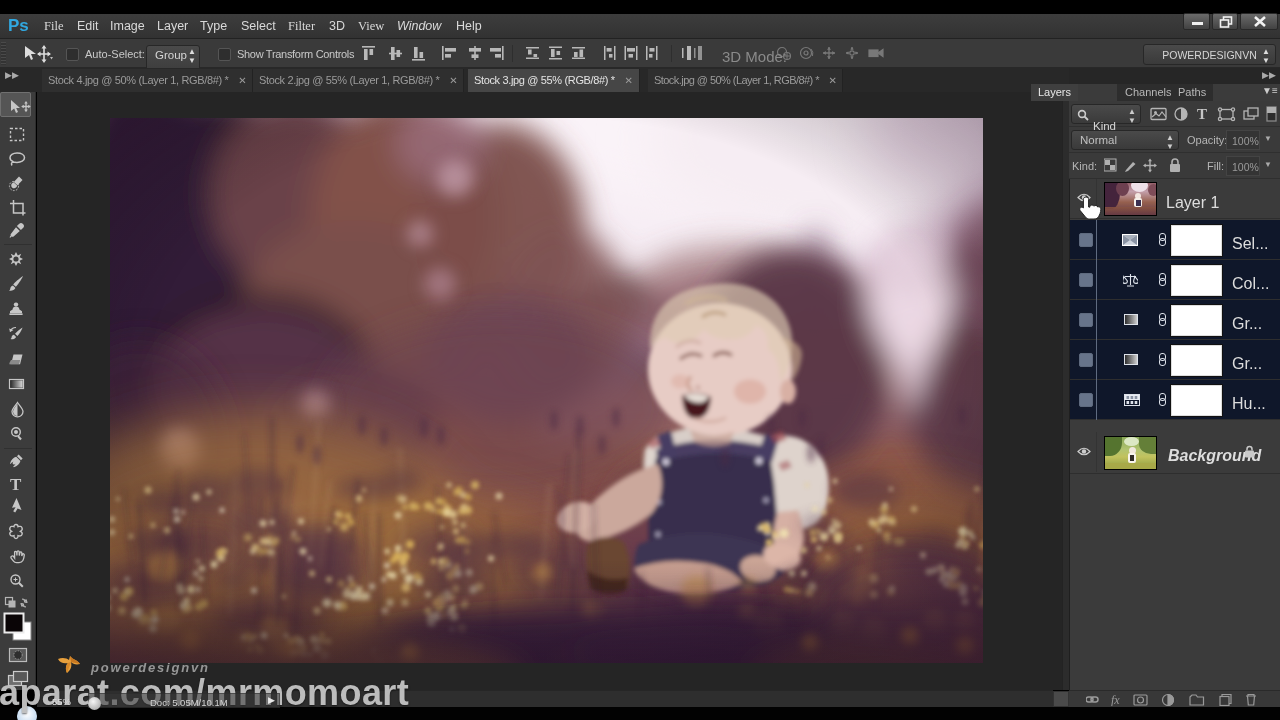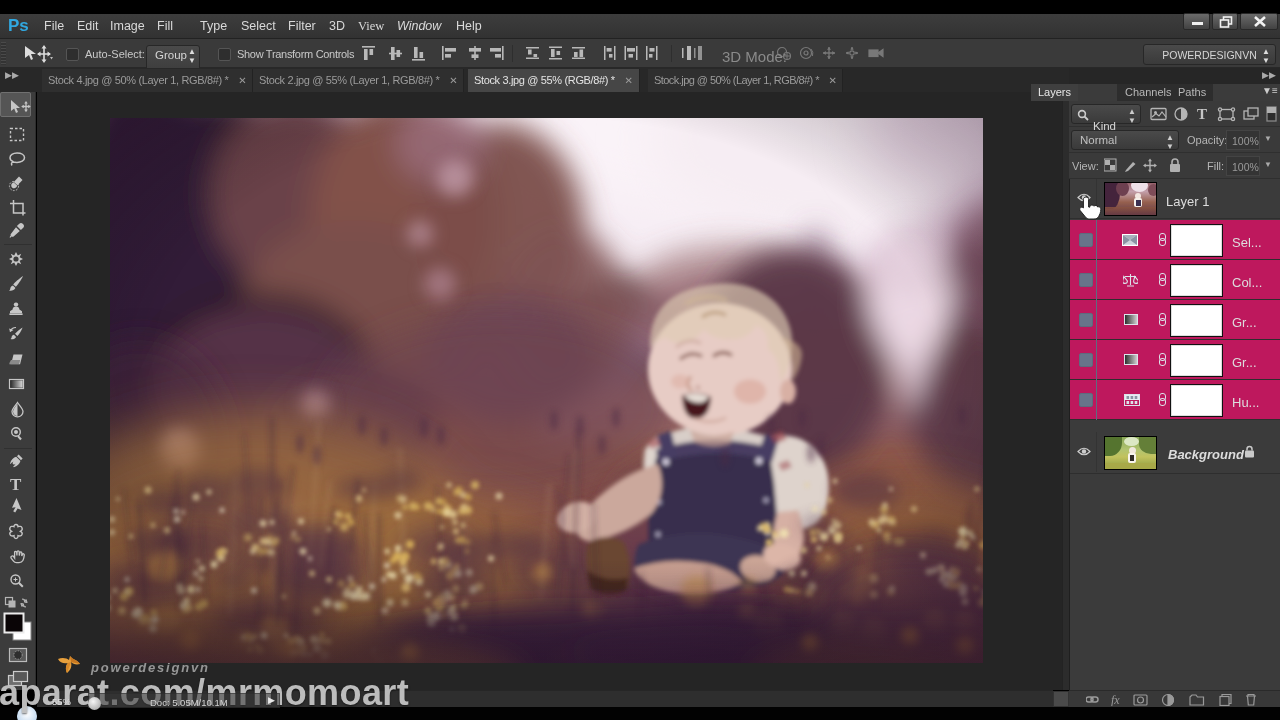--- a/index.html
+++ b/index.html
@@ -40,28 +40,28 @@
   
   #panel{left:1069px;top:68px;width:211px;height:639px;background:#3b3b3b;border-left:1px solid #1f1f1f;}
   #ptabstrip{left:1069px;top:68px;width:211px;height:16px;background:#262626;}
   .ptab{top:84px;height:17px;font-size:11px;padding:2px 7px 0 7px;color:#b8b8b8;background:#2d2d2d;}
   .ptab.active{background:#3f3f3f;color:#e8e8e8;}
   #prow1{left:1069px;top:101px;width:211px;height:26px;background:#3a3a3a;border-bottom:1px solid #2f2f2f;}
   #prow2{left:1069px;top:127px;width:211px;height:26px;background:#3a3a3a;border-bottom:1px solid #2f2f2f;}
   #prow3{left:1069px;top:153px;width:211px;height:26px;background:#3a3a3a;border-bottom:1px solid #2f2f2f;}
   .pl{font-size:11px;color:#b5b5b5;}
   .lrow{position:absolute;left:1070px;width:210px;height:40px;border-bottom:1px solid #2e2e2e;background:#3b3b3b;}
-  .lrow.sel{background:#be185d;}
+  .lrow.sel{background:#0f172a;}
   .eyecol{position:absolute;left:0;top:0;width:27px;height:40px;border-right:1px solid #333;}
   .lrow.sel .eyecol{border-right:1px solid #5f6b80;}
   .lrow.sel .eyecol::after{content:"";position:absolute;left:9px;top:13px;width:12px;height:12px;border:1px solid #5e6a7e;border-radius:2px;background:#67748a;}
   .lthumb{position:absolute;left:34px;top:3px;width:53px;height:34px;border:1px solid #000;}
   .mthumb{position:absolute;left:100px;top:4px;width:53px;height:33px;background:#fff;
           border:1px solid #111;box-shadow:0 0 0 1px #ddd inset;}
-  .lname{position:absolute;font-size:13px;color:#ddd;}
+  .lname{position:absolute;font-size:16px;color:#ddd;}
   .clink{position:absolute;left:89px;top:13px;width:7px;height:14px;}
   .clink::before,.clink::after{content:'';position:absolute;left:0;width:4.6px;height:5.6px;
     border:1.4px solid #dde2ea;border-radius:3px;}
   .clink::before{top:0;}
   .clink::after{top:5.4px;}
   #pfooter{left:1069px;top:690px;width:211px;height:17px;background:#383838;border-top:1px solid #2a2a2a;}
   
   #statusbar{left:37px;top:690px;width:1016px;height:17px;background:#2e2e2e;border-top:1px solid #262626;}
   #scrollcorner{left:1053px;top:691px;width:16px;height:16px;background:#4a4a4a;border:1px solid #333;}
   #botblack{left:0;top:707px;width:1280px;height:13px;background:#020202;}
@@ -69,27 +69,27 @@
   #wm{left:-1px;top:672px;width:540px;height:40px;font-size:36px;font-weight:bold;
       color:rgba(195,195,195,0.96);letter-spacing:0.4px;text-shadow:0 1px 2px rgba(0,0,0,.55);}
   #pdvn{left:91px;top:660px;font-size:13px;font-weight:bold;font-style:italic;
         color:#969696;letter-spacing:1.8px;}
 </style>
 </head>
 <body>
 <div class="abs" id="topblack"></div>
 <div class="abs" id="menubar"></div>
 <div class="abs ps">Ps</div>
-<span class="abs mi" style="left:44px;">File</span>
+<span class="abs mi" style="left:44px;font-family:Liberation Serif, serif;">File</span>
 <span class="abs mi" style="left:77px;">Edit</span>
 <span class="abs mi" style="left:110px;">Image</span>
-<span class="abs mi" style="left:157px;">Fill</span>
+<span class="abs mi" style="left:157px;">Layer</span>
 <span class="abs mi" style="left:200px;">Type</span>
 <span class="abs mi" style="left:241px;">Select</span>
-<span class="abs mi" style="left:288px;">Filter</span>
+<span class="abs mi" style="left:288px;font-family:Liberation Serif, serif;">Filter</span>
 <span class="abs mi" style="left:329px;">3D</span>
 <span class="abs mi" style="left:358px;font-family:Liberation Serif, serif;">View</span>
 <span class="abs mi" style="left:397px;font-style:italic;">Window</span>
 <span class="abs mi" style="left:456px;">Help</span>
 <div class="abs" id="winbtns">
 <span class="wb" style="width:27px;"><svg width="27" height="15" viewBox="0 0 27 15">
         <rect x="8" y="8" width="11" height="3" fill="#f0f0f0"></rect>
       </svg></span><span class="wb" style="width:26px;"><svg width="26" height="15" viewBox="0 0 26 15">
         <g fill="none" stroke="#f0f0f0" stroke-width="1.6">
           <rect x="10.5" y="3" width="8" height="7"></rect>
@@ -1104,21 +1104,21 @@
 </svg>
 
 <div class="abs combo" style="left:1071px;top:130px;width:108px;height:20px;">
   <span class="abs" style="left:8px;top:3px;color:#c0c0c0;">Normal</span>
   <span class="abs updn" style="left:94px;top:2px;">▲<br>▼</span>
 </div>
 <span class="abs pl" style="left:1187px;top:134px;">Opacity:</span>
 <div class="abs" style="left:1226px;top:130px;width:34px;height:20px;background:#343434;border:1px solid #444;color:#9a9a9a;font-size:10.5px;padding:4px 0 0 5px;">100%</div>
 <span class="abs" style="left:1264px;top:134px;color:#aaa;font-size:8px;">▼</span>
 
-<span class="abs pl" style="left:1072px;top:160px;">View:</span>
+<span class="abs pl" style="left:1072px;top:160px;">Kind:</span>
 <svg class="abs" style="left:1104px;top:158px;" width="85" height="15" viewBox="0 0 85 15">
   <g fill="#b0b0b0">
       <rect x="0" y="1" width="12" height="12" fill="none" stroke="#b0b0b0"></rect>
       <rect x="1" y="2" width="5" height="5"></rect>
       <rect x="6" y="7" width="5" height="5"></rect>
     </g>
   <path d="M22 12 l7-8 2.5 2 -7.5 7 -3 1 Z" fill="#b0b0b0"></path>
   <g stroke="#b0b0b0" stroke-width="1.4">
       <path d="M46 2 v11 M40.5 7.5 h11"></path>
     </g>

